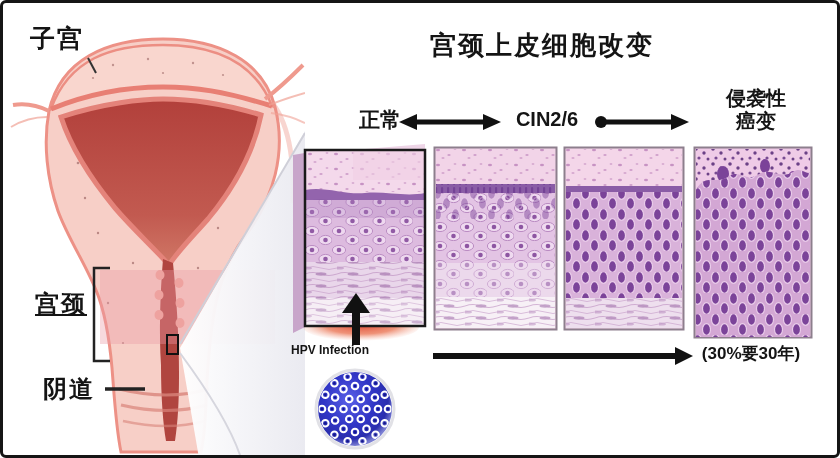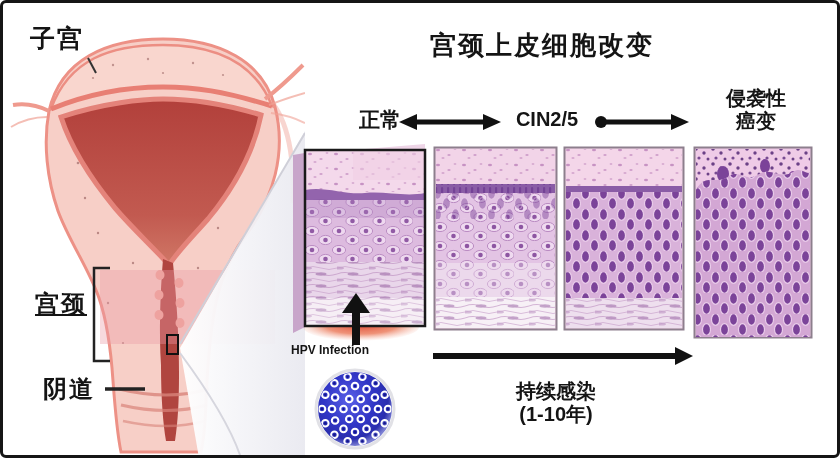--- a/index.html
+++ b/index.html
@@ -179,21 +179,21 @@
   <div class="lbl title ctr" style="left:539px;top:28px;">宫颈上皮细胞改变</div>
 
   <div class="lbl stage ctr" style="left:355px;top:105px;margin-left:22px;">正常</div>
 
   <svg class="abs" style="left:396px;top:107px" width="102" height="24">
     <line x1="14" y1="12" x2="88" y2="12" stroke="#111" stroke-width="5"></line>
     <polygon points="18,4 0,12 18,20" fill="#111"></polygon>
     <polygon points="84,4 102,12 84,20" fill="#111"></polygon>
   </svg>
 
-  <div class="lbl stage ctr" style="left:544px;top:105px;font-size:20px;">CIN2/5</div>
+  <div class="lbl stage ctr" style="left:544px;top:105px;font-size:20px;">CIN2/6</div>
 
   <svg class="abs" style="left:588px;top:107px" width="100" height="24">
     <circle cx="10" cy="12" r="6" fill="#111"></circle>
     <line x1="10" y1="12" x2="80" y2="12" stroke="#111" stroke-width="5"></line>
     <polygon points="80,4 98,12 80,20" fill="#111"></polygon>
   </svg>
 
   <div class="lbl stage2 ctr" style="left:733px;top:84px;margin-left:20px;">
     <div>侵袭性</div>
     <div>癌变</div>
@@ -306,21 +306,18 @@
           <use href="#capso" x="-29.7" y="-14.3"></use>
         <use href="#capso" x="-20.6" y="-25.8"></use>
           <use href="#capso" x="-7.4" y="-32.2"></use>
           <use href="#capso" x="7.4" y="-32.2"></use>
         <use href="#capso" x="20.6" y="-25.8"></use>
           <use href="#capso" x="29.7" y="-14.3"></use>
       </g>
     </g>
   </svg>
 
-  <div class="lbl stage2 ctr" style="left:553px;top:377px;">
-    <div>持续感染</div>
-    <div>(1-10年)</div>
+
+  <div class="lbl ctr" style="left:748px;top:340px;font-size:20px;line-height:22px;">
+    <div class="sub">(30%要30年)</div>
   </div>
 
-  <div class="lbl ctr" style="left:748px;top:340px;font-size:20px;line-height:22px;">
-  </div>
-
 </div>
 
 </body></html>

